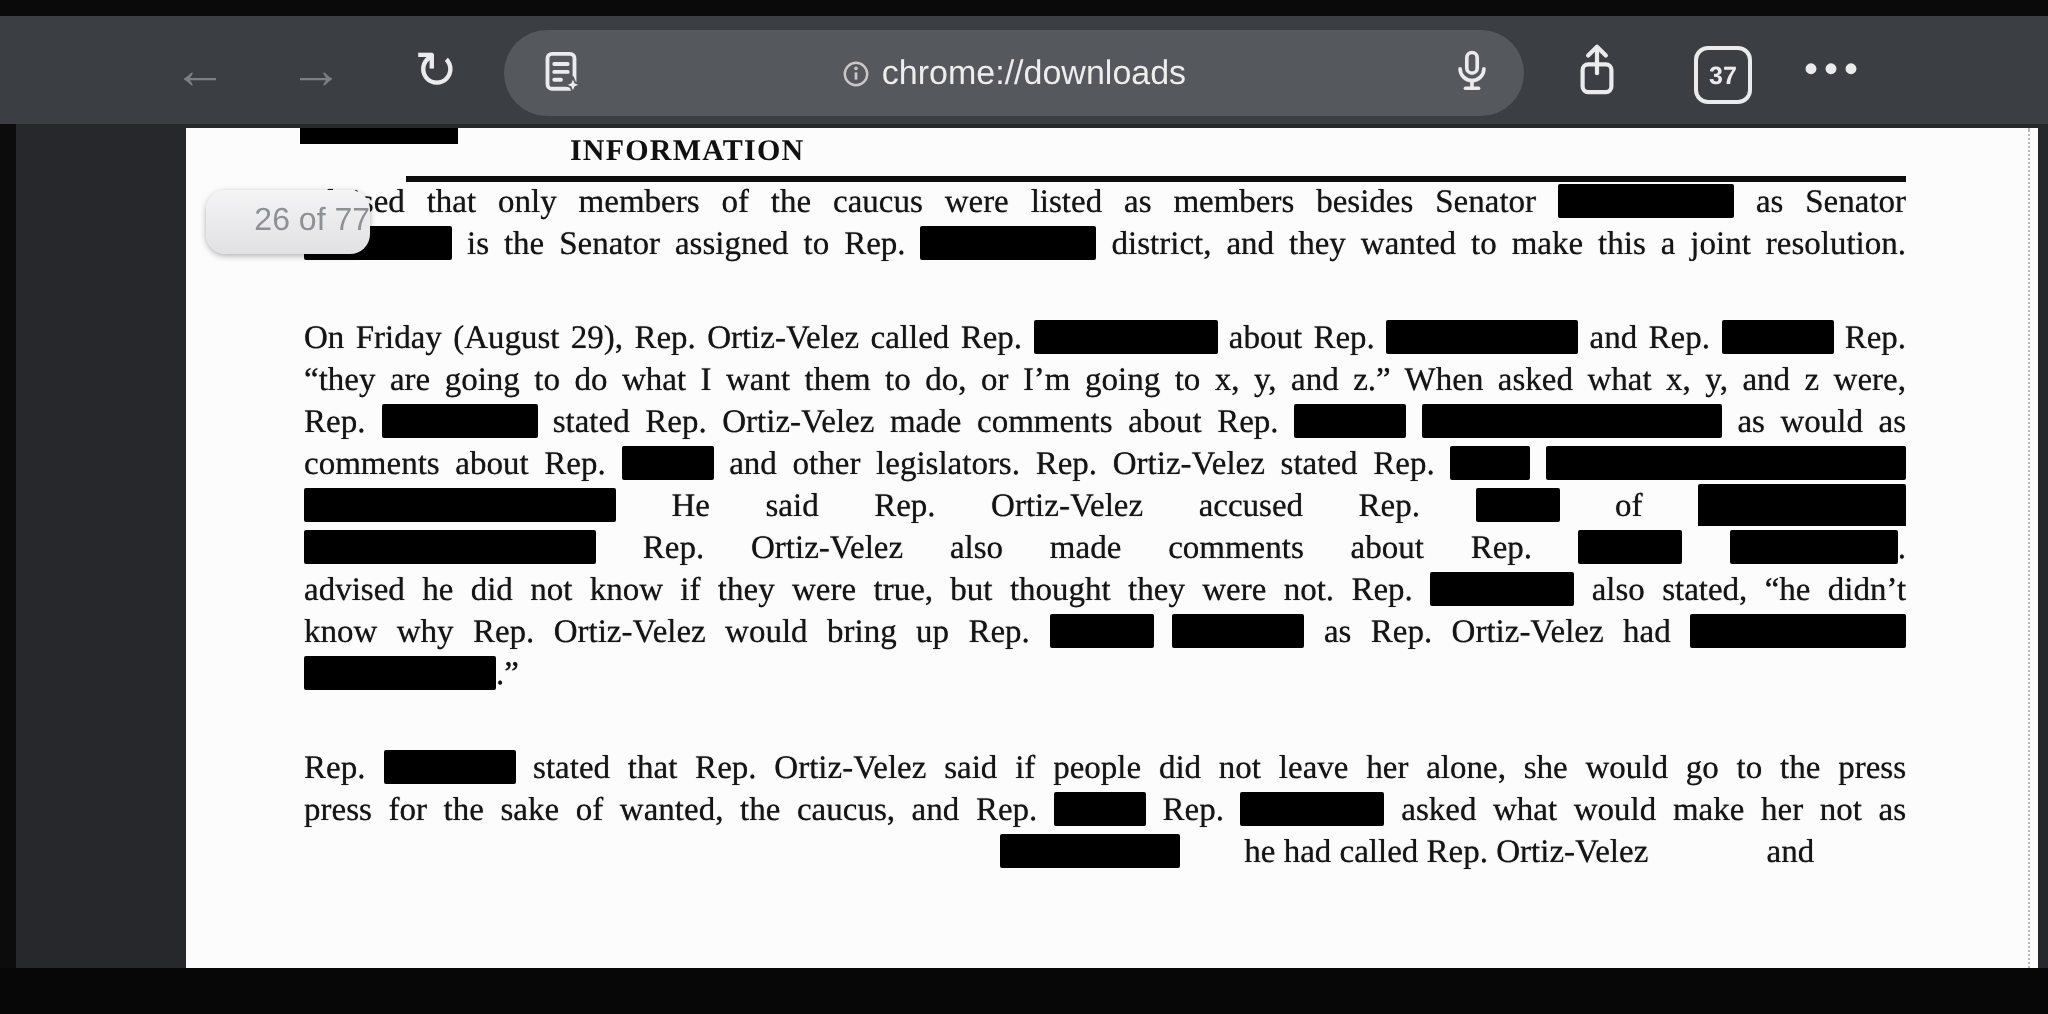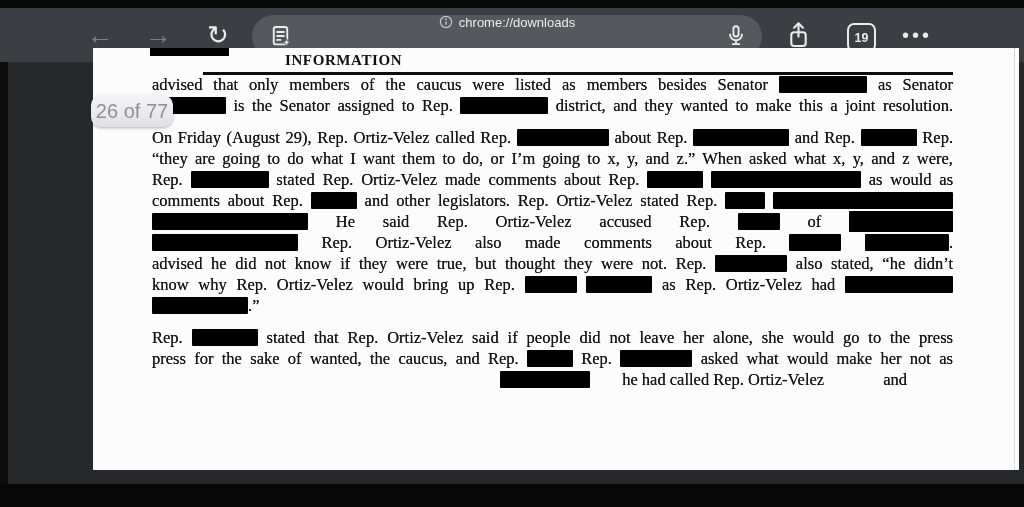--- a/index.html
+++ b/index.html
@@ -10,48 +10,48 @@
   .top-strip{position:absolute;left:0;top:0;width:1024px;height:8px;background:#0a0a0b}
   .toolbar{position:absolute;left:0;top:8px;width:1024px;height:54px;background:#3b3e42}
   .nav-glyph{position:absolute;top:0;height:54px;display:flex;align-items:center;justify-content:center;
              font-size:27px;color:#7b8084;width:40px}
   .nav-back{left:80px}
   .nav-fwd{left:138px}
   .nav-reload{left:198px;color:#e9ebec;font-size:26px}
   .omnibox{position:absolute;left:252px;top:7px;width:510px;height:43px;background:#55585c;border-radius:22px}
   .omni-doc{position:absolute;left:15px;top:8px}
   .omni-mic{position:absolute;right:13px;top:8px}
-  .omni-url{position:absolute;left:0;top:0;width:100%;height:100%;display:flex;align-items:flex-start;
-            justify-content:center;color:#eceded;font-size:13px;gap:6px}
+  .omni-url{position:absolute;left:0;top:0;width:100%;height:100%;display:flex;align-items:center;
+            justify-content:center;color:#eceded;font-size:17px;gap:6px}
   .share-btn{position:absolute;left:783px;top:12px}
   .tab-btn{position:absolute;left:847px;top:15px;width:25px;height:25px;border:2px solid #e9ebec;
            border-radius:7px;display:flex;align-items:center;justify-content:center;
            color:#e9ebec;font-size:12.5px;font-weight:bold}
   .menu-btn{position:absolute;left:902px;top:0;height:54px;display:flex;align-items:center;
             color:#e9ebec;font-size:20px;letter-spacing:3px}
 
   
   .left-sliver{position:absolute;left:0;top:62px;width:8px;height:422px;background:#0c0c0d}
-  .page{position:absolute;left:93px;top:48px;width:926px;height:422px;background:#fcfcfc;overflow:hidden}
+  .page{position:absolute;left:93px;top:64px;width:926px;height:422px;background:#fcfcfc;overflow:hidden}
   .page-edge{position:absolute;left:921px;top:0;height:422px;border-left:1px dotted #9d9d9d;opacity:.7}
   .bottom-bar{position:absolute;left:0;top:484px;width:1024px;height:23px;background:#070707}
 
-  .page-badge{position:absolute;left:91px;top:95px;width:82px;height:32px;z-index:6;
+  .page-badge{position:absolute;left:103px;top:95px;width:82px;height:32px;z-index:6;
               background:linear-gradient(180deg,#f4f4f5,#e1e1e4);border-radius:10px;
-              box-shadow:0 1px 3px rgba(0,0,0,.3);display:flex;align-items:center;justify-content:center;
-              color:#8e9093;font-size:20px}
+              box-shadow:0 1px 3px rgba(0,0,0,.3);display:flex;align-items:center;justify-content:flex-end;
+              color:#8e9093;font-size:16px}
 
   .doc-header{position:absolute;left:192px;top:4px;font-family:"Liberation Serif",serif;
               font-weight:bold;font-size:15px;letter-spacing:.6px;color:#101010}
   .doc-rule{position:absolute;left:110px;top:24px;width:750px;height:3px;background:#0d0d0d}
   .top-redact{position:absolute;left:57px;top:0;width:79px;height:8px;background:#000}
 
   .paras{position:absolute;left:59px;top:26px;width:801px;font-family:"Liberation Serif",serif;
          font-size:16.5px;line-height:21px;color:#151515;text-shadow:0 0 .4px #333}
-  .para+.para{margin-top:11px}
+  .para+.para{margin-top:26px}
   .para:last-child{}
   .line{text-align:justify;text-align-last:justify;height:21px;overflow:hidden}
   .line.left{text-align:left;text-align-last:left}
   .redact{display:inline-block;background:#000;height:17px;vertical-align:-3px;border-radius:1px}
   .redact.tall{height:23px;vertical-align:-7px}
   .strike{text-decoration:line-through;text-decoration-thickness:2.5px;text-decoration-color:#000}
   svg{display:block}
 </style>
 </head>
 <body>
@@ -97,21 +97,21 @@
   </div>
 
   <div class="share-btn">
     <svg width="31" height="31" viewBox="0 0 28 28" fill="none" stroke="#e9ebec" stroke-width="1.9" stroke-linecap="round" stroke-linejoin="round">
       <rect x="7.5" y="11" width="13" height="12.5" rx="2.5"></rect>
       <line x1="14" y1="3.5" x2="14" y2="15"></line>
       <polyline points="10,7 14,3 18,7"></polyline>
     </svg>
   </div>
   <div class="tab-btn">
-    <span>19</span>
+    <span>37</span>
   </div>
   <div class="menu-btn">
     <span>•••</span>
   </div>
 </div>
 
 <div class="left-sliver"></div>
 <div class="page">
   <div class="top-redact"></div>
   <div class="doc-header">INFORMATION</div>

